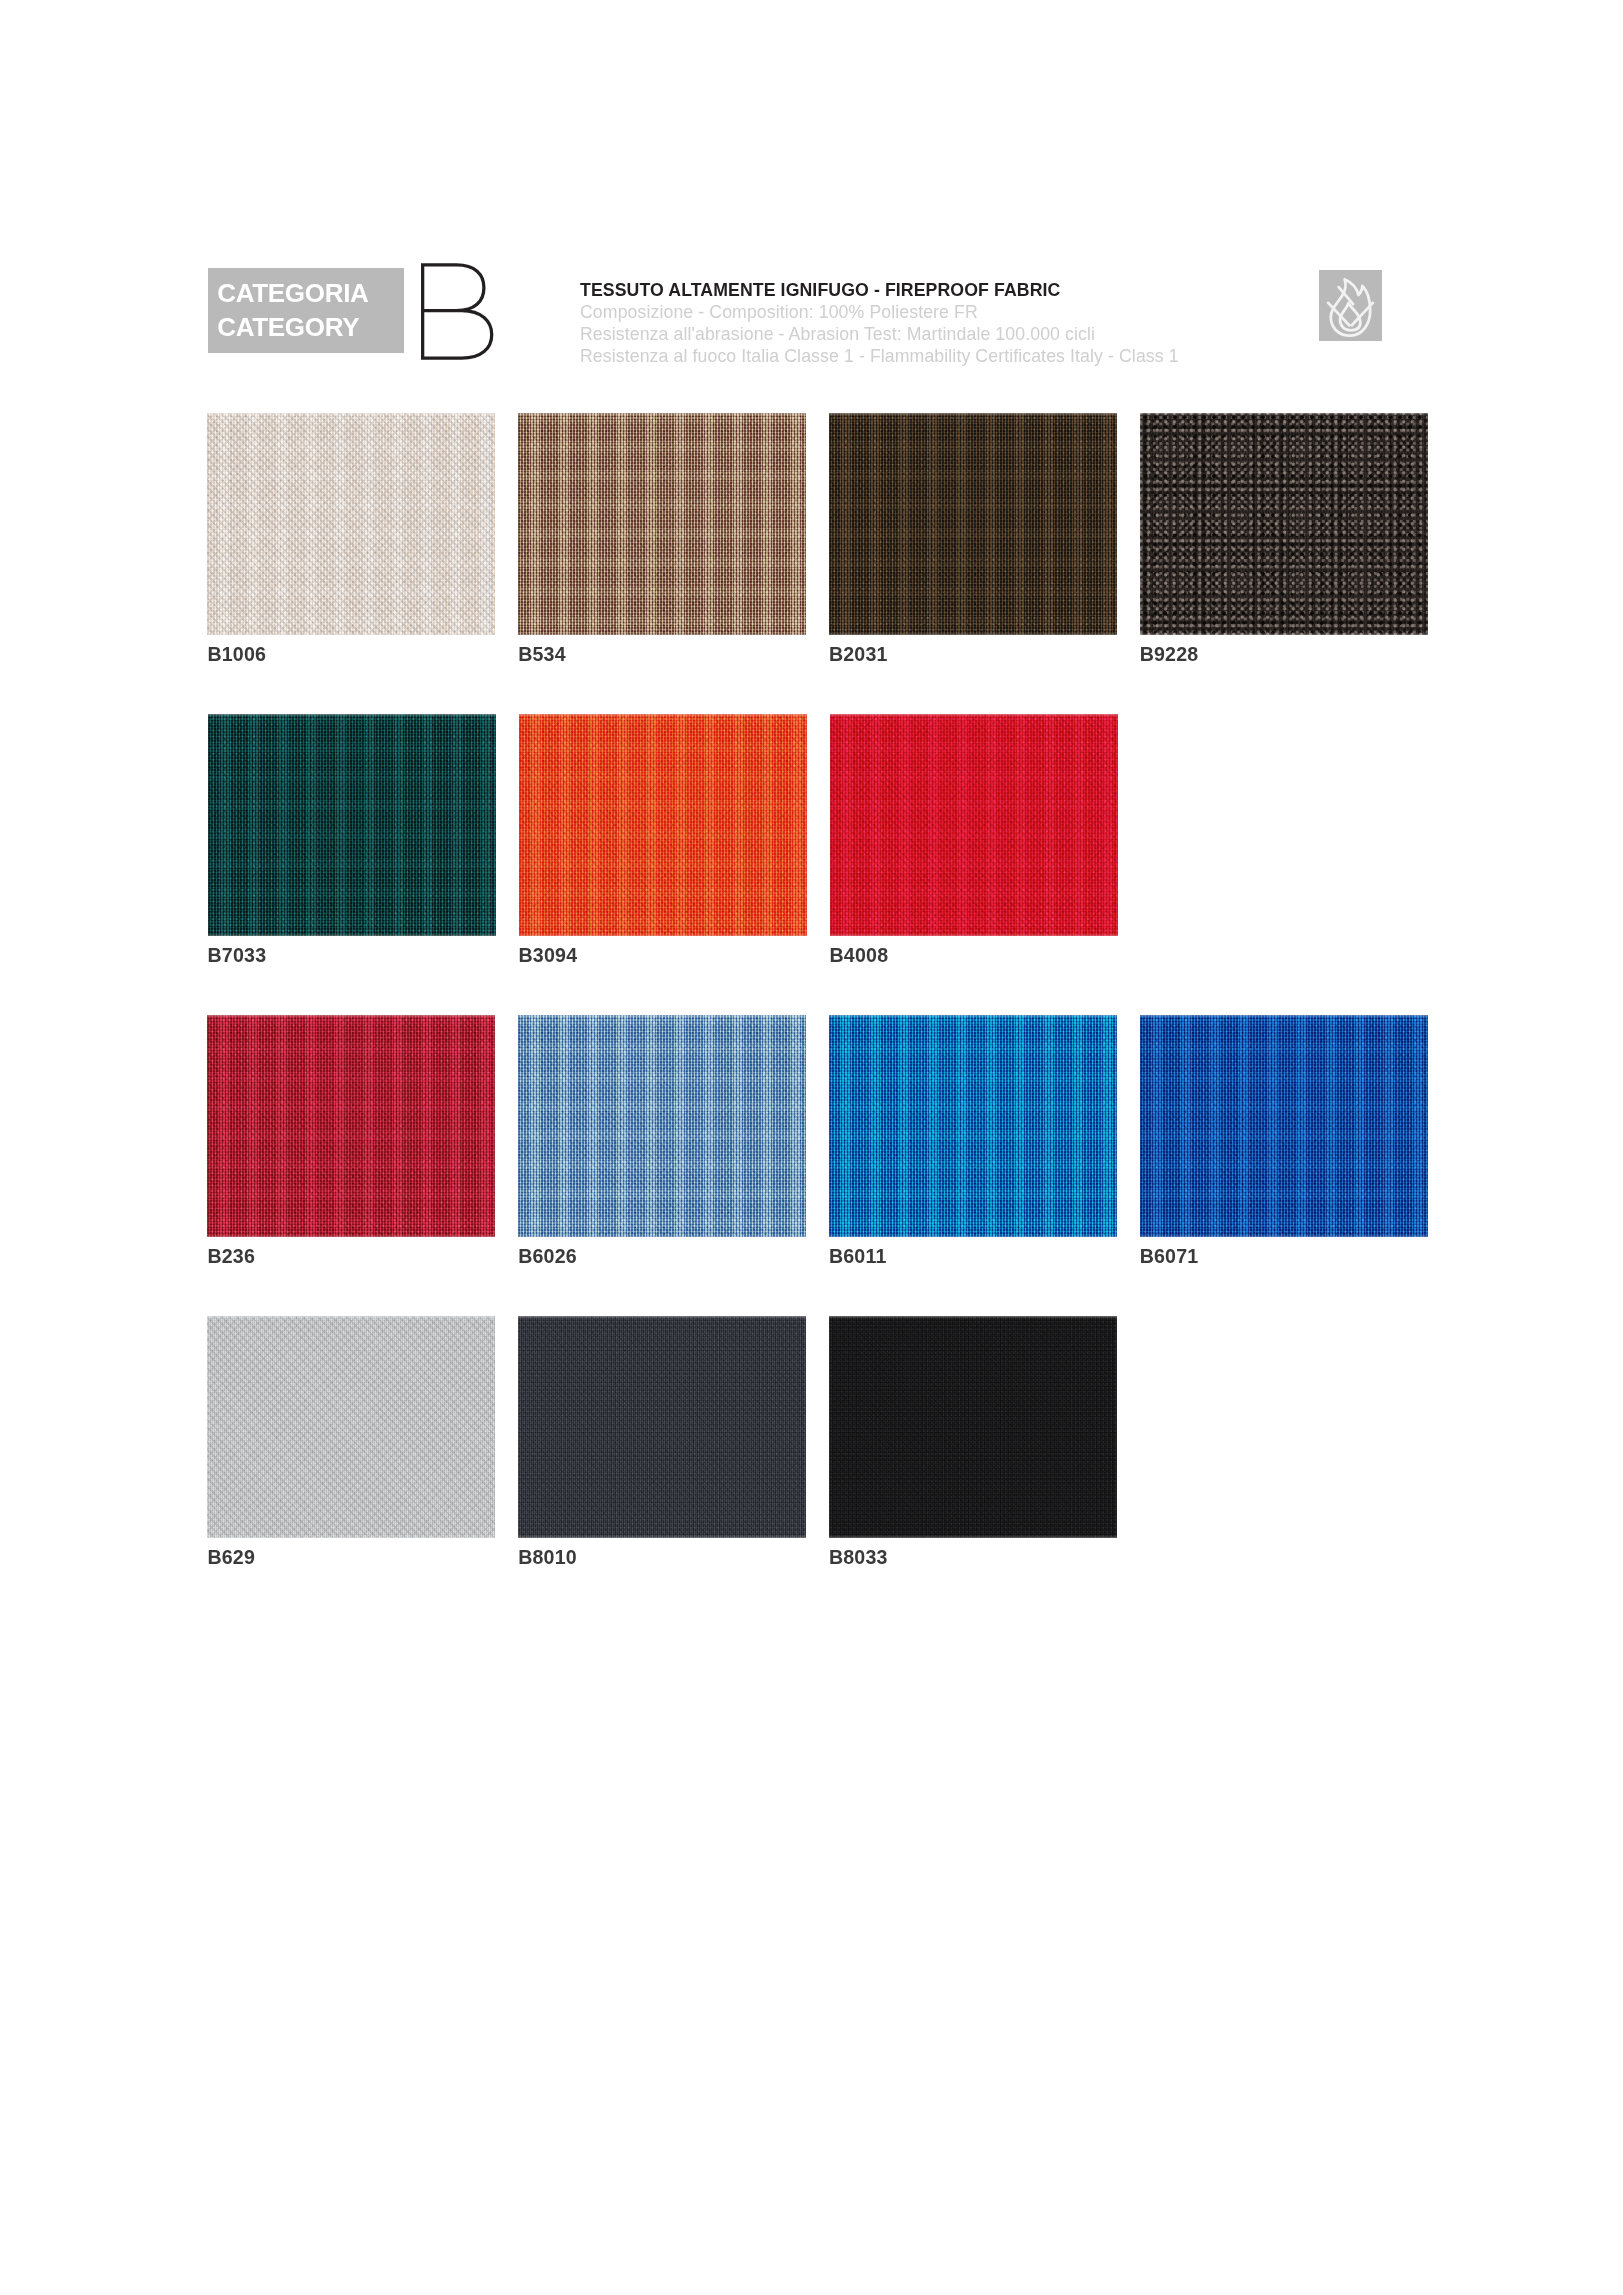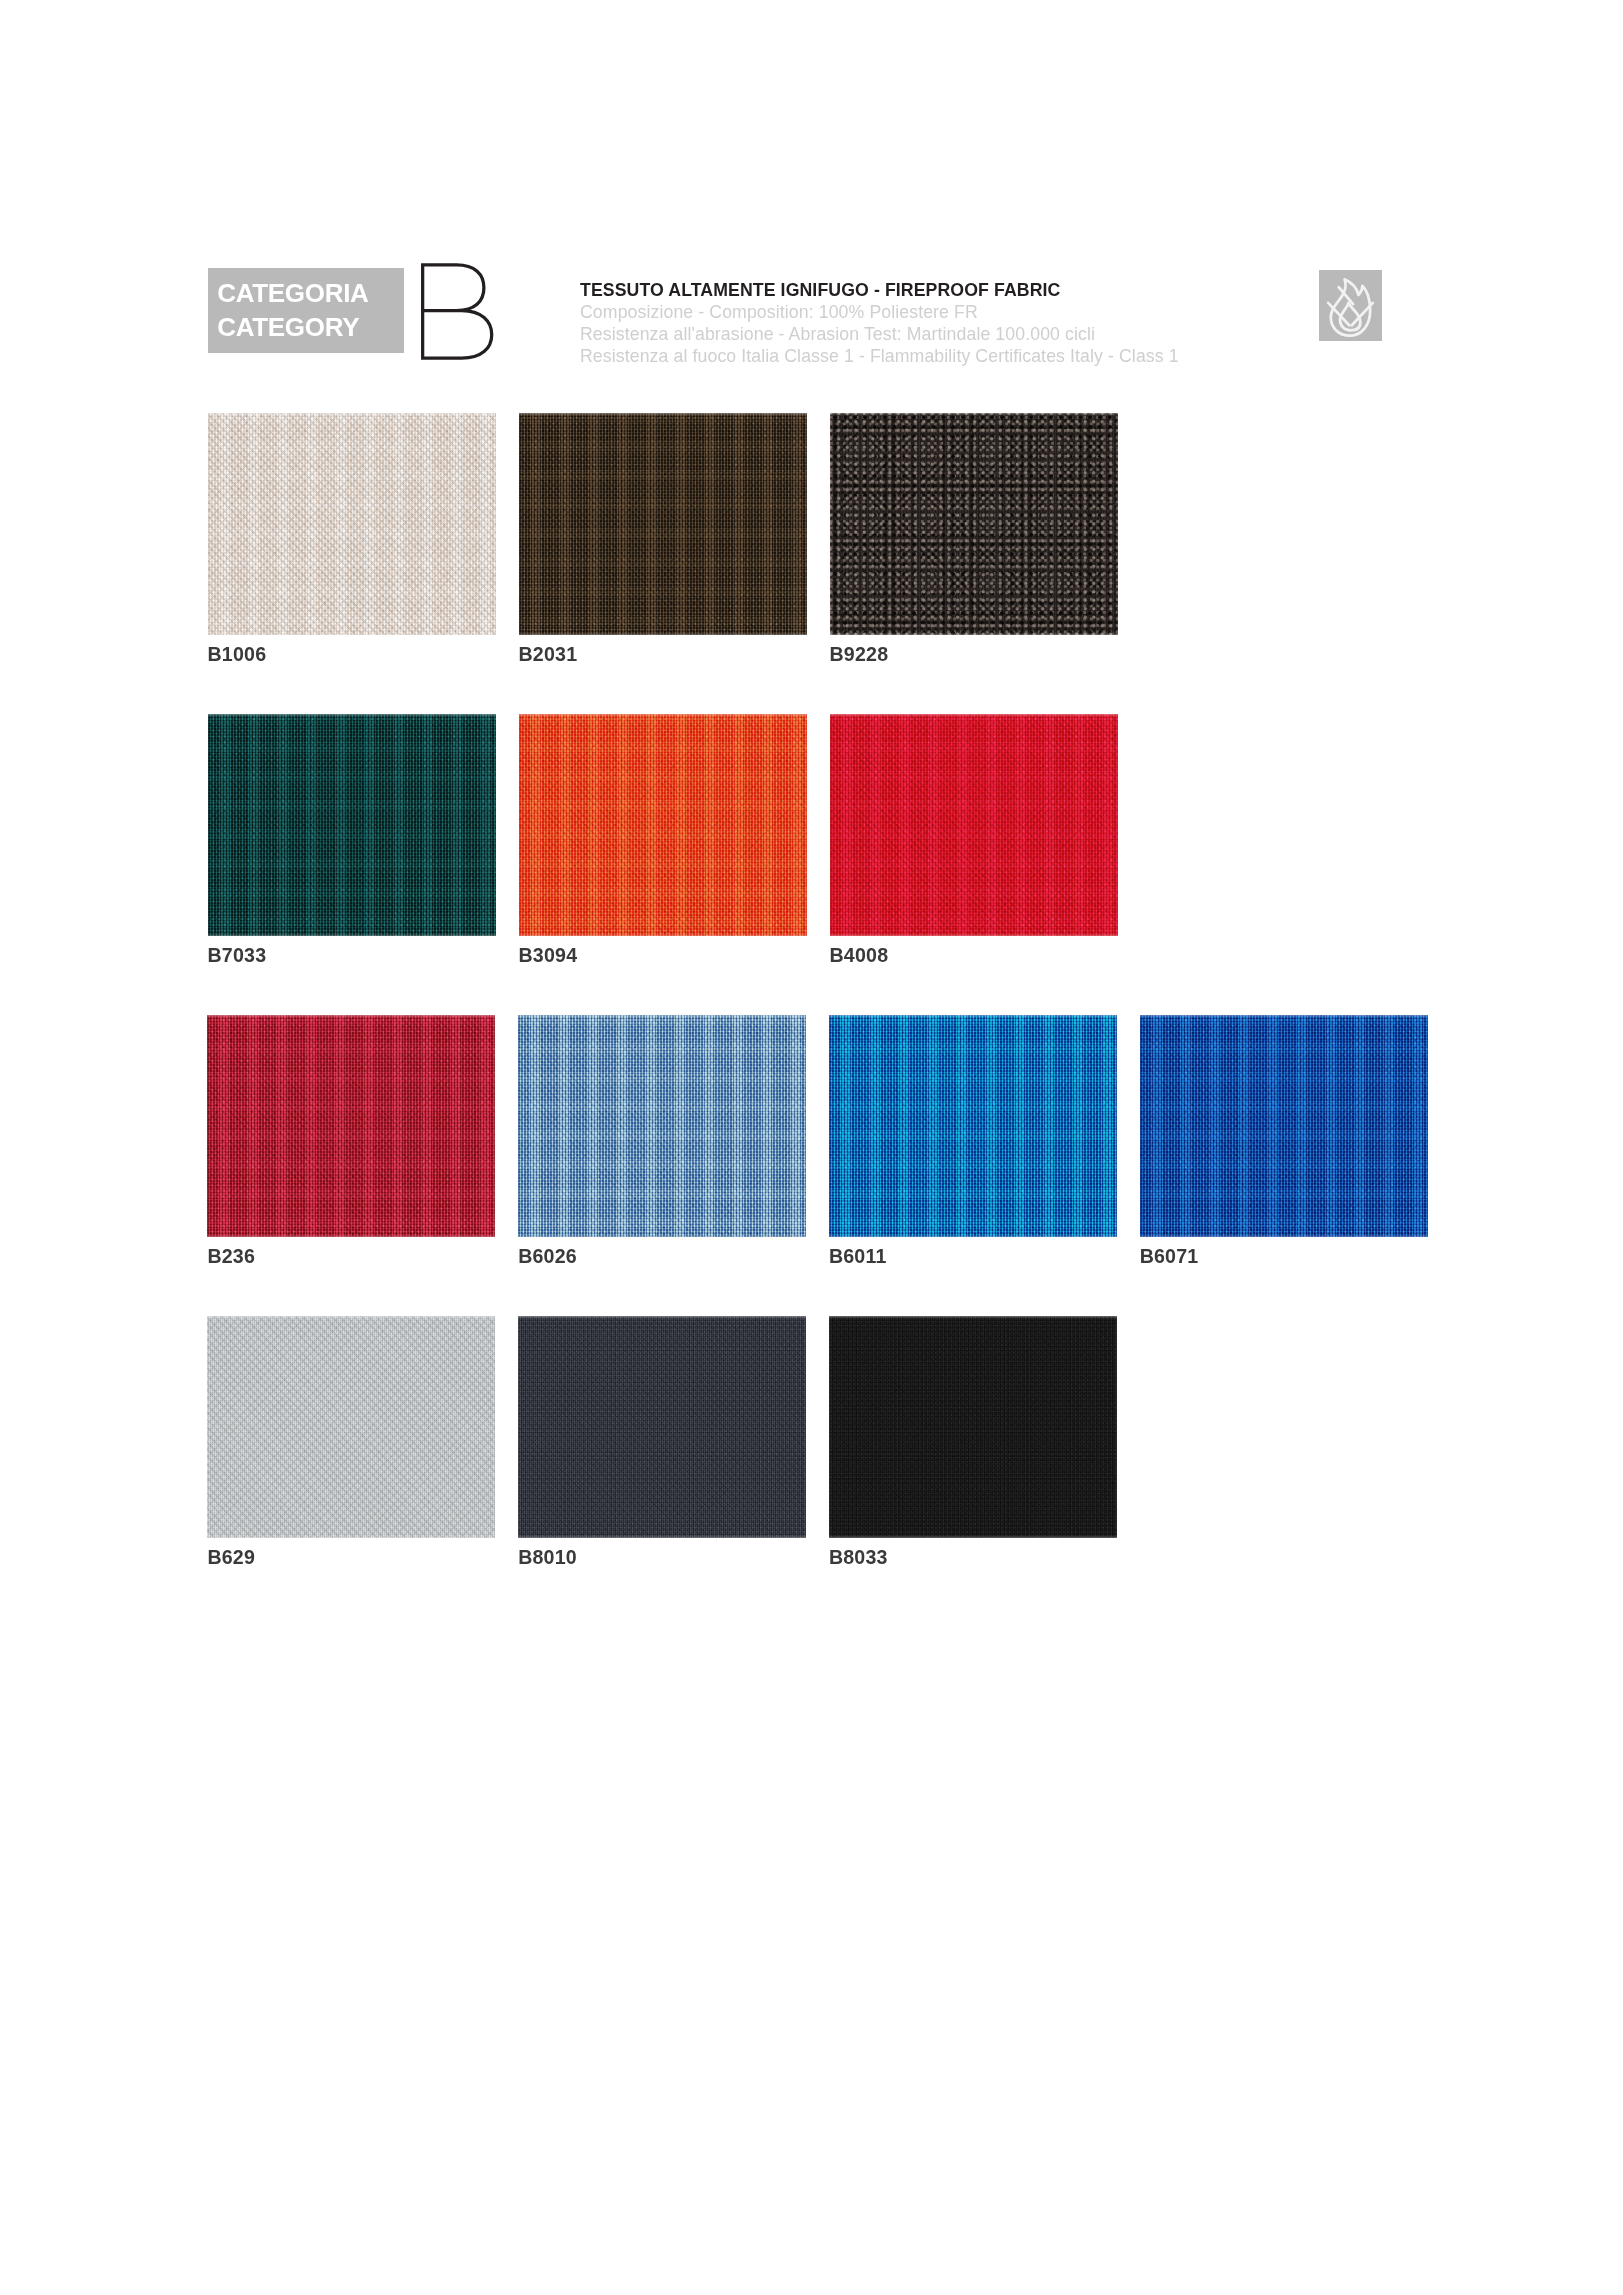--- a/index.html
+++ b/index.html
@@ -268,20 +268,32 @@
             <div class="tex2"></div>
             <div class="tex3"></div>
             <div class="edge"></div>
           </div>
           <div class="label">B1006</div>
         </div>
       </div>
       <div class="cell">
         <div class="swatch-wrap">
           <div class="swatch">
+            <div class="base" style="background:#9c7a64"></div>
+            <div class="tex"></div>
+            <div class="tex2"></div>
+            <div class="tex3"></div>
+            <div class="edge"></div>
+          </div>
+          <div class="label">B534</div>
+        </div>
+      </div>
+      <div class="cell">
+        <div class="swatch-wrap">
+          <div class="swatch">
             <div class="base" style="background:#3d2f20"></div>
             <div class="tex"></div>
             <div class="tex2"></div>
             <div class="tex3"></div>
             <div class="edge"></div>
           </div>
           <div class="label">B2031</div>
         </div>
       </div>
       <div class="cell">

